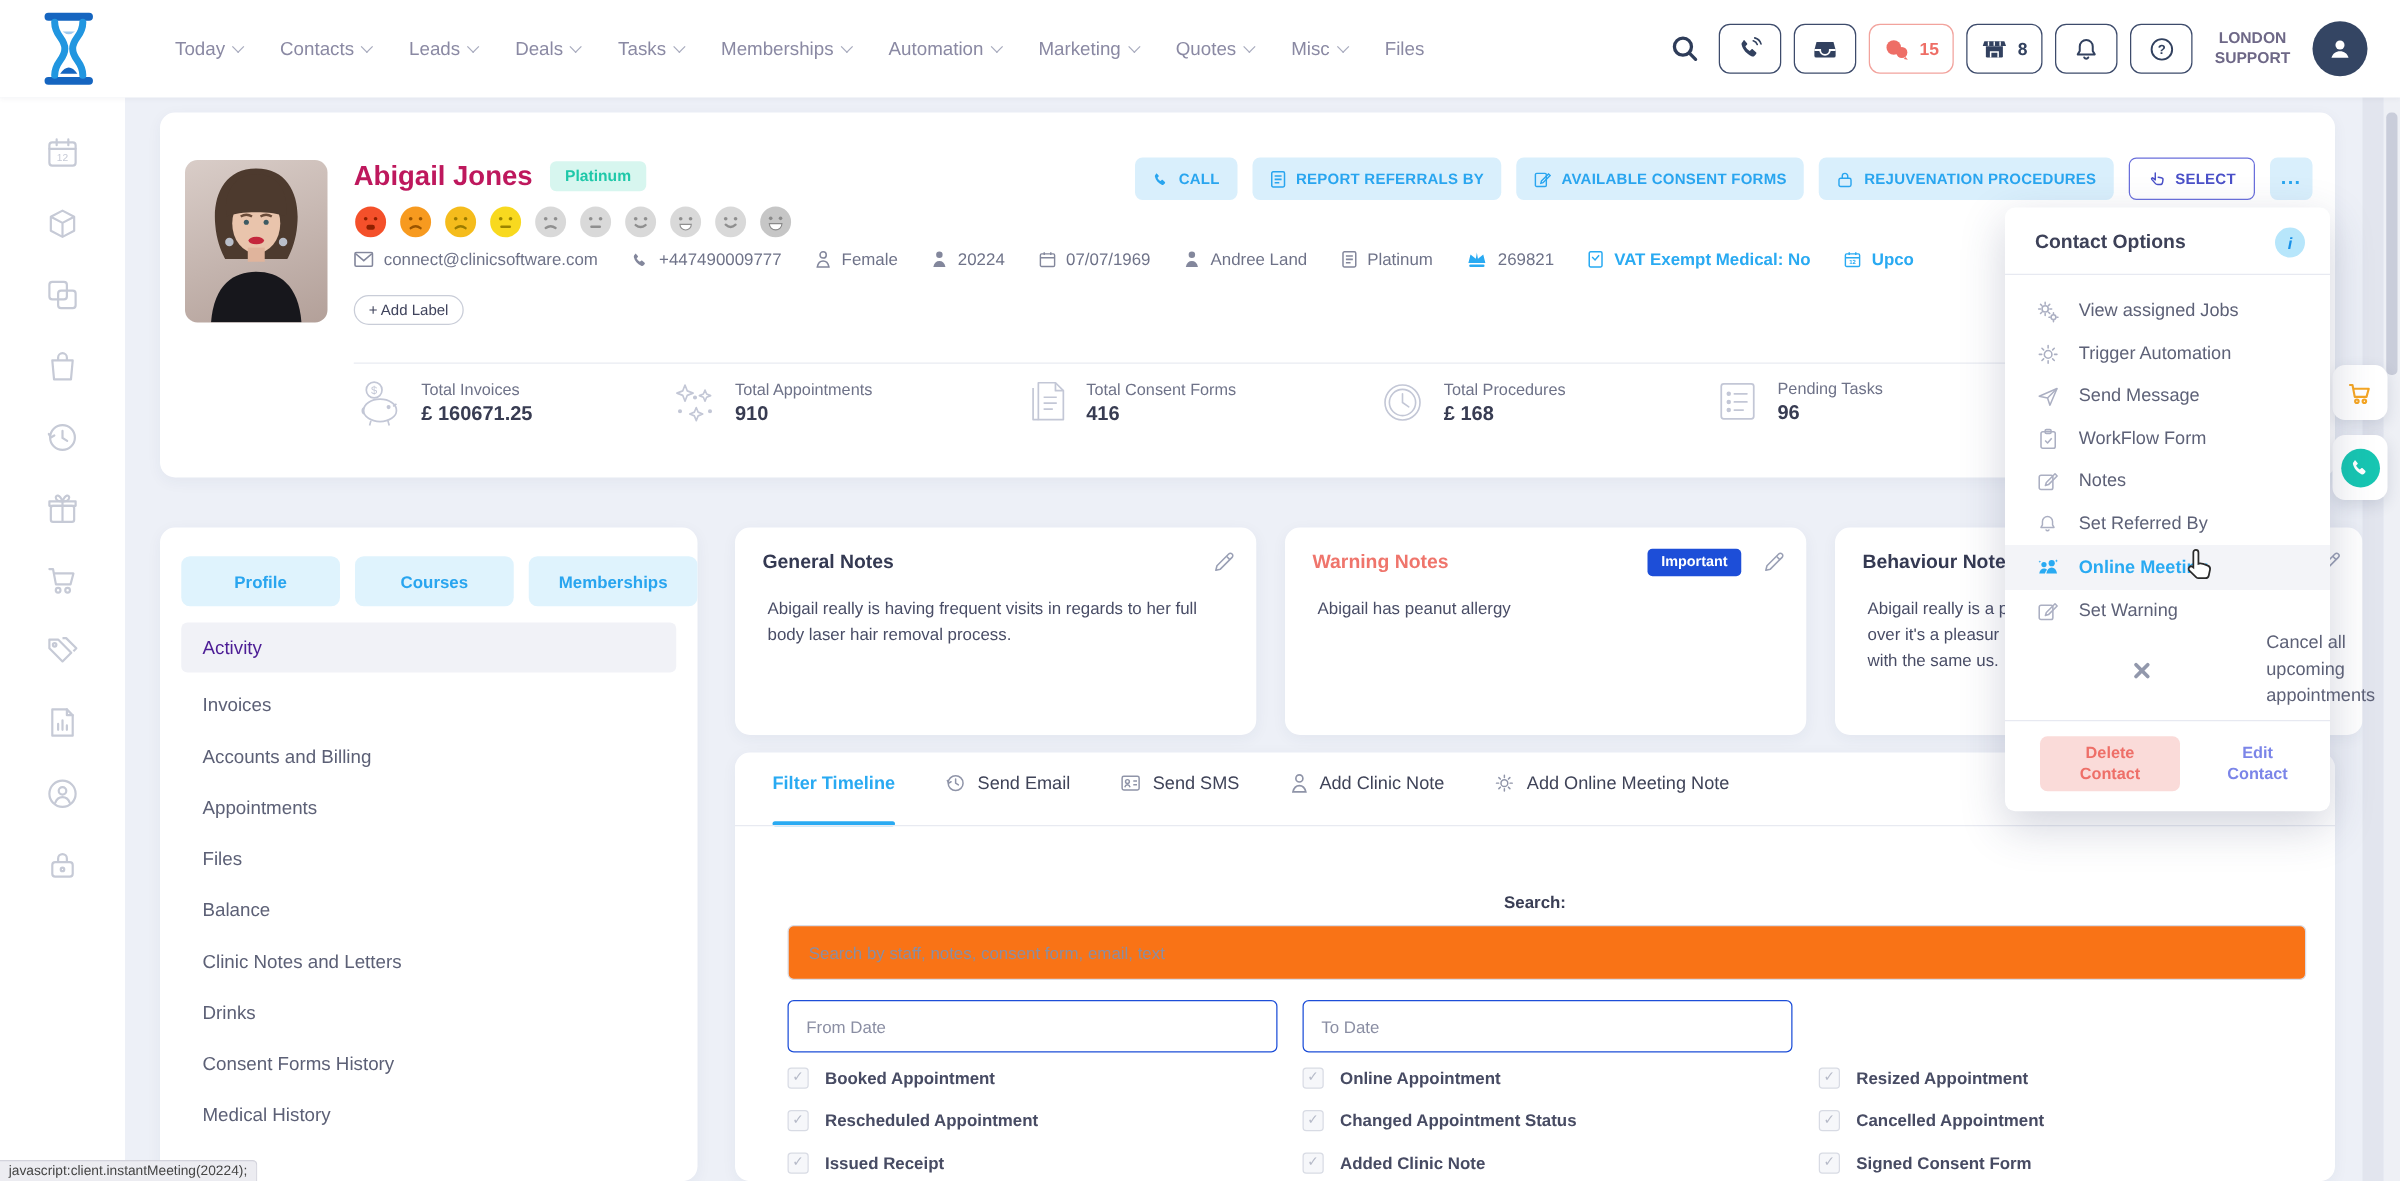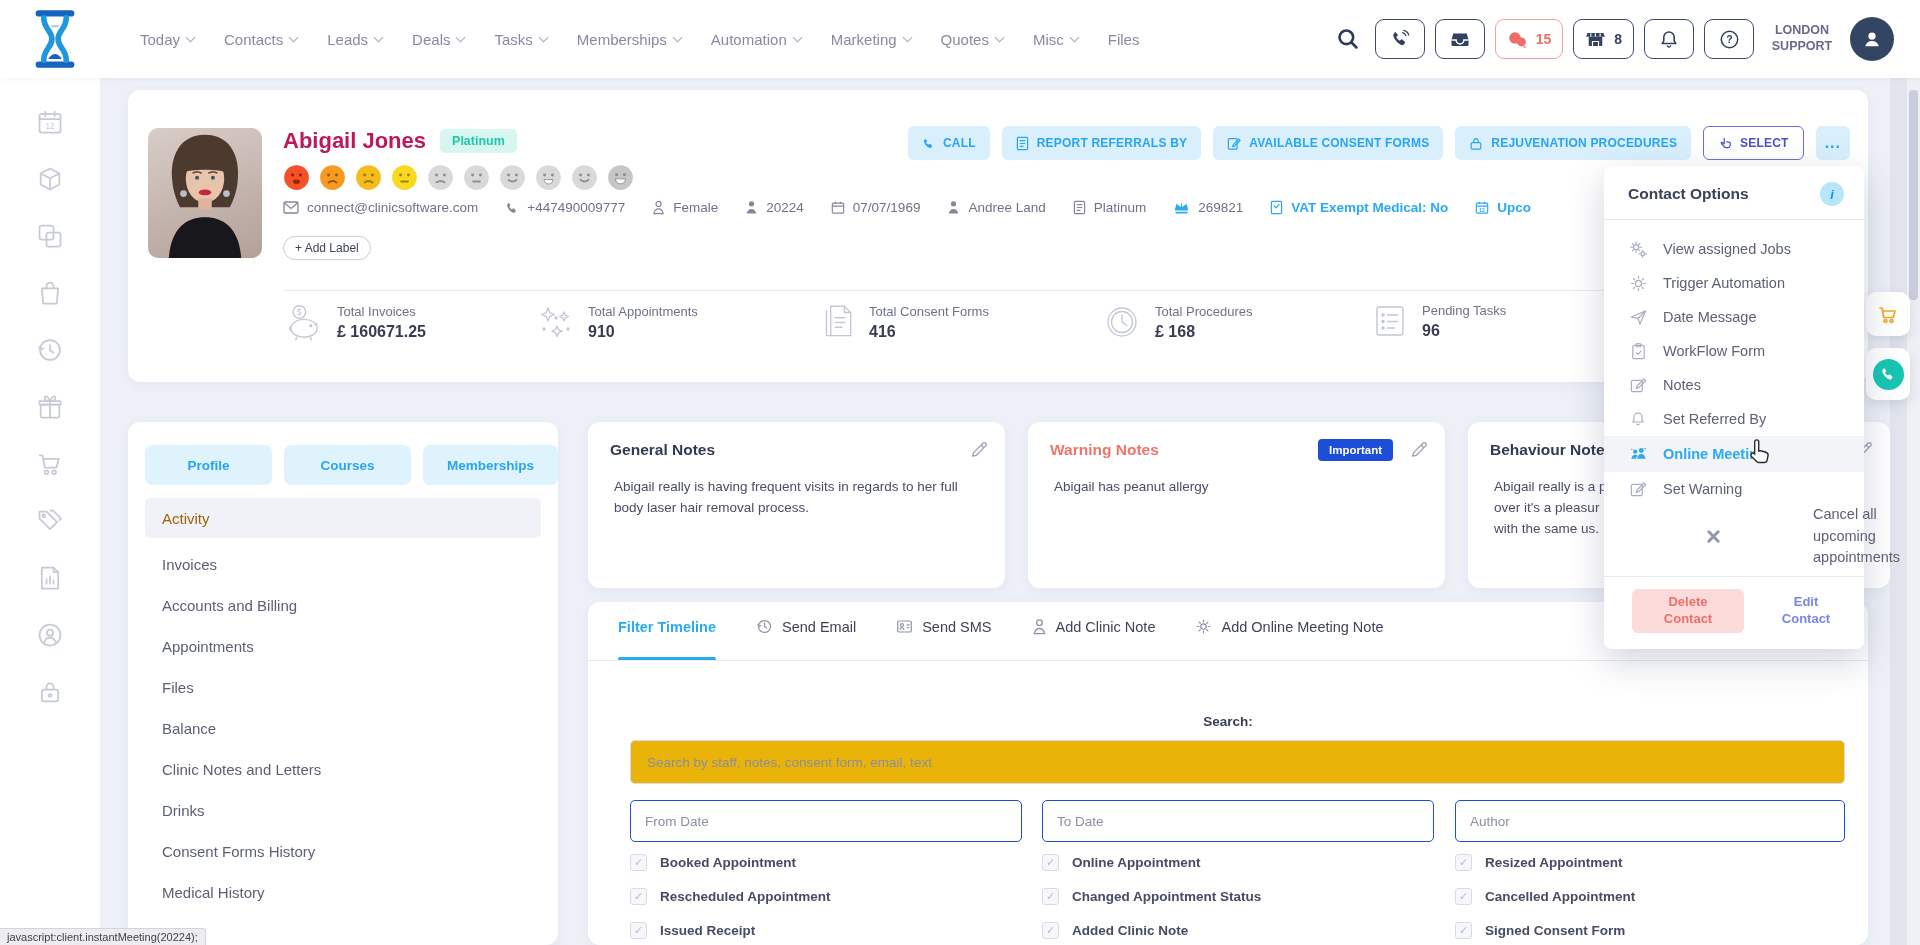--- a/index.html
+++ b/index.html
@@ -53,40 +53,40 @@
   .stat .lbl{font-size:13px;color:#6e7288;margin-bottom:4px}
   .stat .val{font-size:16px;font-weight:bold;color:#383c52}
 
   
   .lpanel{left:128px;top:422px;width:430px;height:523px}
   .ptabs{position:absolute;left:17px;top:23px;display:flex;gap:12px}
   .ptab{width:127px;height:40px;background:#dff3fd;color:#29a5ef;font-size:13.5px;font-weight:bold;border:none;border-radius:7px;cursor:pointer;font-family:inherit}
   .ptab.wide{width:135px}
   .plist{position:absolute;left:17px;top:76px;width:396px}
   .pli{height:41px;display:flex;align-items:center;padding-left:17px;font-size:15px;color:#5c6076;cursor:pointer}
-  .pli.active{background:#f1f2f7;border-radius:5px;color:#a16207;height:40px;margin-bottom:6px}
+  .pli.active{background:#f1f2f7;border-radius:5px;color:#4c1d95;height:40px;margin-bottom:6px}
 
   
   .ncard{top:422px;height:166px}
   .ntitle{position:absolute;left:22px;top:19px;font-size:15.5px;font-weight:bold;color:#343952}
   .ntitle.warn{color:#ef756c}
   .nbody{position:absolute;left:26px;top:54px;right:34px;font-size:13.5px;color:#494d66;line-height:21px}
   .pencil{position:absolute;right:18px;top:19px;color:#9aa0b5;cursor:pointer}
   .imp{position:absolute;right:52px;top:17px;background:#1d4ed8;color:#fff;font-size:11.5px;font-weight:bold;padding:5px 11px;border-radius:4px}
 
   
   .tcard{left:588px;top:602px;width:1280px;height:343px}
   .ttabs{position:absolute;left:30px;top:16px;display:flex;gap:40px;align-items:center}
   .ttab{display:flex;align-items:center;gap:9px;font-size:14.5px;color:#3f4358;cursor:pointer}
   .ttab .ti{color:#8f94a8}
   .ttab.active{color:#29aaf2;font-weight:bold}
   .tunder{position:absolute;left:30px;top:55px;width:98px;height:4px;border-radius:2px;background:#29aaf2}
   .tdiv{position:absolute;left:0;top:58px;width:100%;border-top:1px solid #e8eaf1}
   .s-label{position:absolute;left:0;top:112px;width:100%;text-align:center;font-size:13.5px;font-weight:bold;color:#3a3e55}
-  .s-input{position:absolute;left:42px;top:138px;width:1215px;height:44px;border:1px solid #d9dce6;border-radius:5px;font-size:13.5px;padding:0 16px;color:#3c4058;font-family:inherit;background:#eab308}
+  .s-input{position:absolute;left:42px;top:138px;width:1215px;height:44px;border:1px solid #d9dce6;border-radius:5px;font-size:13.5px;padding:0 16px;color:#3c4058;font-family:inherit;background:#f97316}
   .mini{position:absolute;top:198px;height:42px;border:1px solid #1d4ed8;border-radius:5px;font-size:13.5px;padding:0 14px;color:#3c4058;font-family:inherit;background:#fff}
   input::placeholder{color:#8a8ea3;opacity:1}
   .fgrid{position:absolute;left:42px;top:252px;display:grid;grid-template-columns:412px 413px auto;row-gap:17px}
   .chk{display:flex;align-items:center;gap:13px;font-size:13.5px;font-weight:bold;color:#474b63;cursor:pointer}
   .box{width:17px;height:17px;border:1px solid #d8dbe4;background:#f6f7fa;border-radius:3px;display:flex;align-items:center;justify-content:center}
   .tick{font-size:11px;color:#b6bac8;line-height:1}
 
   
   .menu{position:absolute;left:1604px;top:166px;width:260px;background:#fff;border-radius:8px;box-shadow:0 12px 36px rgba(50,60,100,.22);z-index:40;padding-top:14px}
   .mtr{display:flex;justify-content:space-between;align-items:center;padding:2px 20px 13px 24px}
@@ -714,21 +714,20 @@
         <span>Add Online Meeting Note</span>
       </div>
   </div>
   <div class="tunder"></div>
   <div class="tdiv"></div>
 
   <div class="s-label">Search:</div>
   <input class="s-input" type="text" placeholder="Search by staff, notes, consent form, email, text" style="">
   <input class="mini" style="left: 42px; width: 392px;" type="text" placeholder="From Date">
   <input class="mini" style="left: 454px; width: 392px;" type="text" placeholder="To Date">
-  <input class="mini" style="left: 867px; width: 390px;" type="text" placeholder="Author">
 
   <div class="fgrid">
     <label class="chk">
         <span class="box">
           <span class="tick">✓</span>
         </span>
         <span>Booked Appointment</span>
       </label>
     <label class="chk">
         <span class="box">
@@ -808,21 +807,21 @@
         </span>
         <span>Trigger Automation</span>
       </div>
     <div class="mi-row">
         <span class="mic">
           <svg width="19" height="19" viewBox="0 0 20 20" fill="none" stroke="currentColor" stroke-width="1.3" stroke-linejoin="round">
             <path d="M2.5 9.5L17.5 3l-6 14-2-6z"></path>
             <path d="M17.5 3L9.5 11"></path>
           </svg>
         </span>
-        <span>Date Message</span>
+        <span>Send Message</span>
       </div>
     <div class="mi-row">
         <span class="mic">
           <svg width="19" height="19" viewBox="0 0 20 20" fill="none" stroke="currentColor" stroke-width="1.3" stroke-linejoin="round">
             <rect x="4" y="3.5" width="12" height="14" rx="1.5"></rect>
             <rect x="7.5" y="1.8" width="5" height="3.2" rx="1"></rect>
             <path d="M7.5 11l2 2 3.5-4"></path>
           </svg>
         </span>
         <span>WorkFlow Form</span>

